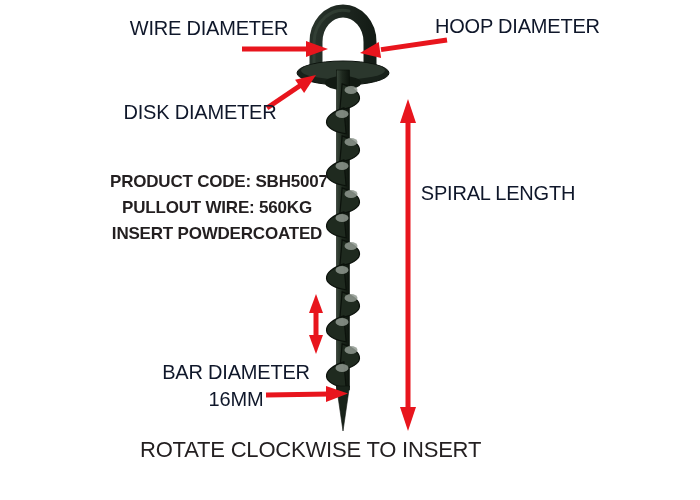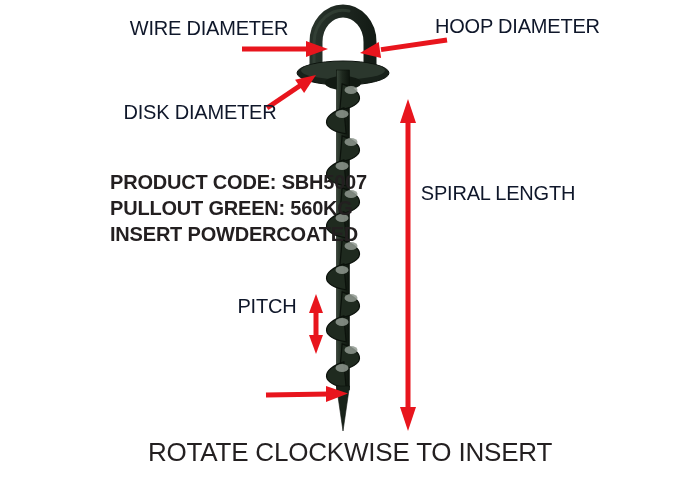--- a/index.html
+++ b/index.html
@@ -20,31 +20,30 @@
     line-height: 27px;
     letter-spacing: -0.2px;
     color: #0f172a;
     white-space: nowrap;
   }
   .label .val { }
   .product {
     position: absolute;
     left: 110px; top: 169px; width: 214px;
     text-align: center;
-    font-size: 20px;
+    font-size: 17px;
     font-weight: bold;
     line-height: 26px;
     letter-spacing: -0.2px;
     white-space: nowrap;
   }
   .footer-text {
     position: absolute;
     left: 140px; top: 437px; width: 420px;
-    text-align: center;
-    font-size: 26px;
+    font-size: 22px;
     letter-spacing: -0.2px;
     white-space: nowrap;
   }
 </style>
 </head>
 <body>
 
 <div class="canvas">
 
   <svg class="overlay" width="700" height="500" viewBox="0 0 700 500">
@@ -135,30 +134,31 @@
   <div class="label" style="left:388px; top:13px; width:160px;margin-left:47px;">
     <div>HOOP DIAMETER</div>
   </div>
 
   <div class="label" style="left:120px; top:91px; width:160px;margin-top:8px;">
     <div>DISK DIAMETER</div>
   </div>
 
   <div class="product">
     <div>PRODUCT CODE: SBH5007</div>
-    <div>PULLOUT GREEN: 560KG</div>
+    <div>PULLOUT WIRE: 560KG</div>
     <div>INSERT POWDERCOATED</div>
   </div>
 
   <div class="label" style="left:418px; top:180px; width:160px;">
     <div>SPIRAL LENGTH</div>
   </div>
 
   <div class="label" style="left:227px; top:293px; width:80px;">
-    <div>PITCH</div>
   </div>
 
   <div class="label" style="left:156px; top:359px; width:160px;">
+    <div>BAR DIAMETER</div>
+    <div class="val">16MM</div>
   </div>
 
   <div class="footer-text">ROTATE CLOCKWISE TO INSERT</div>
 
 </div>
 
 </body></html>

